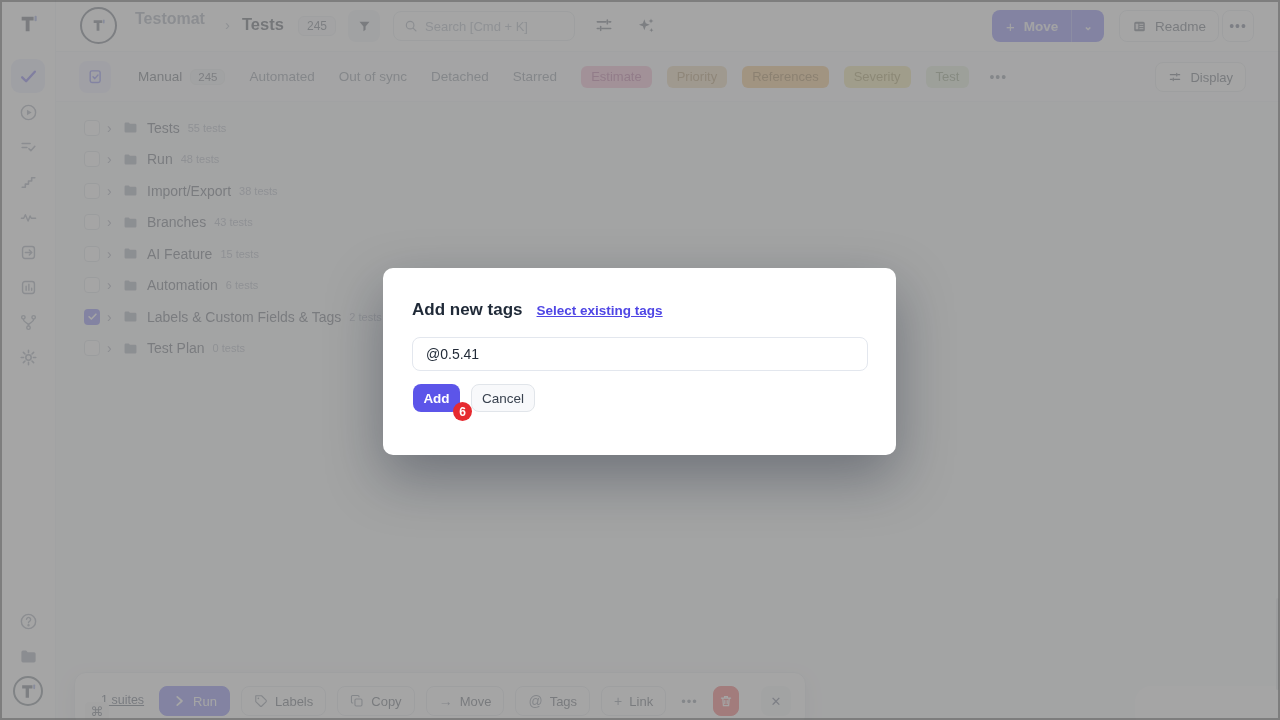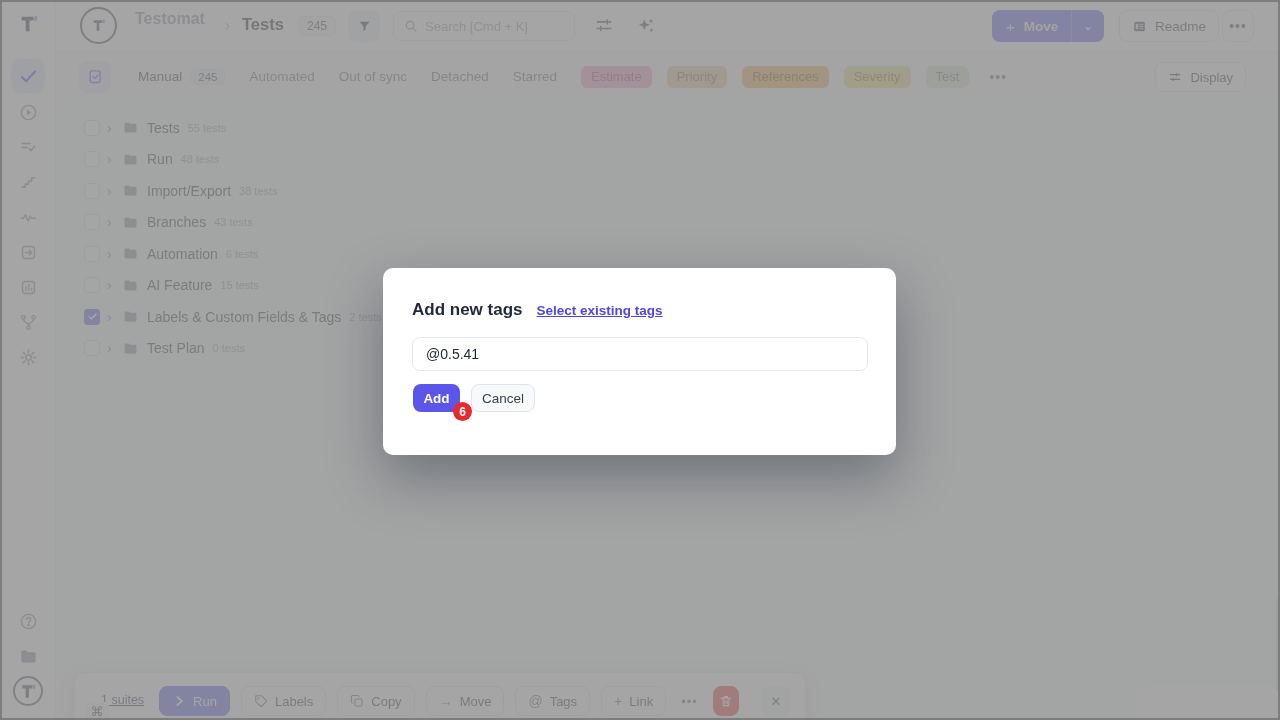--- a/index.html
+++ b/index.html
@@ -339,31 +339,31 @@
         </svg>
       <div class="name">Branches</div>
       <div class="cnt">43 tests</div>
     </div>
     <div class="trow">
       <div class="cbox"></div>
       <div class="chev">›</div>
       <svg class="folder" viewBox="0 0 24 24" fill="currentColor">
           <path d="M2.5 6A2 2 0 0 1 4.5 4h4.6l2 2h8.4a2 2 0 0 1 2 2v10a2 2 0 0 1-2 2h-15a2 2 0 0 1-2-2z"></path>
         </svg>
+      <div class="name">AI Feature</div>
+      <div class="cnt">15 tests</div>
+    </div>
+    <div class="trow">
+      <div class="cbox"></div>
+      <div class="chev">›</div>
+      <svg class="folder" viewBox="0 0 24 24" fill="currentColor">
+          <path d="M2.5 6A2 2 0 0 1 4.5 4h4.6l2 2h8.4a2 2 0 0 1 2 2v10a2 2 0 0 1-2 2h-15a2 2 0 0 1-2-2z"></path>
+        </svg>
       <div class="name">Automation</div>
       <div class="cnt">6 tests</div>
-    </div>
-    <div class="trow">
-      <div class="cbox"></div>
-      <div class="chev">›</div>
-      <svg class="folder" viewBox="0 0 24 24" fill="currentColor">
-          <path d="M2.5 6A2 2 0 0 1 4.5 4h4.6l2 2h8.4a2 2 0 0 1 2 2v10a2 2 0 0 1-2 2h-15a2 2 0 0 1-2-2z"></path>
-        </svg>
-      <div class="name">AI Feature</div>
-      <div class="cnt">15 tests</div>
     </div>
     <div class="trow">
       <div class="cbox checked">
         <svg viewBox="0 0 24 24" fill="none" stroke="currentColor" stroke-width="3.5" stroke-linecap="round" stroke-linejoin="round">
             <path d="M4.5 12.5l5 5L19.5 7"></path>
           </svg>
       </div>
       <div class="chev">›</div>
       <svg class="folder" viewBox="0 0 24 24" fill="currentColor">
           <path d="M2.5 6A2 2 0 0 1 4.5 4h4.6l2 2h8.4a2 2 0 0 1 2 2v10a2 2 0 0 1-2 2h-15a2 2 0 0 1-2-2z"></path>

